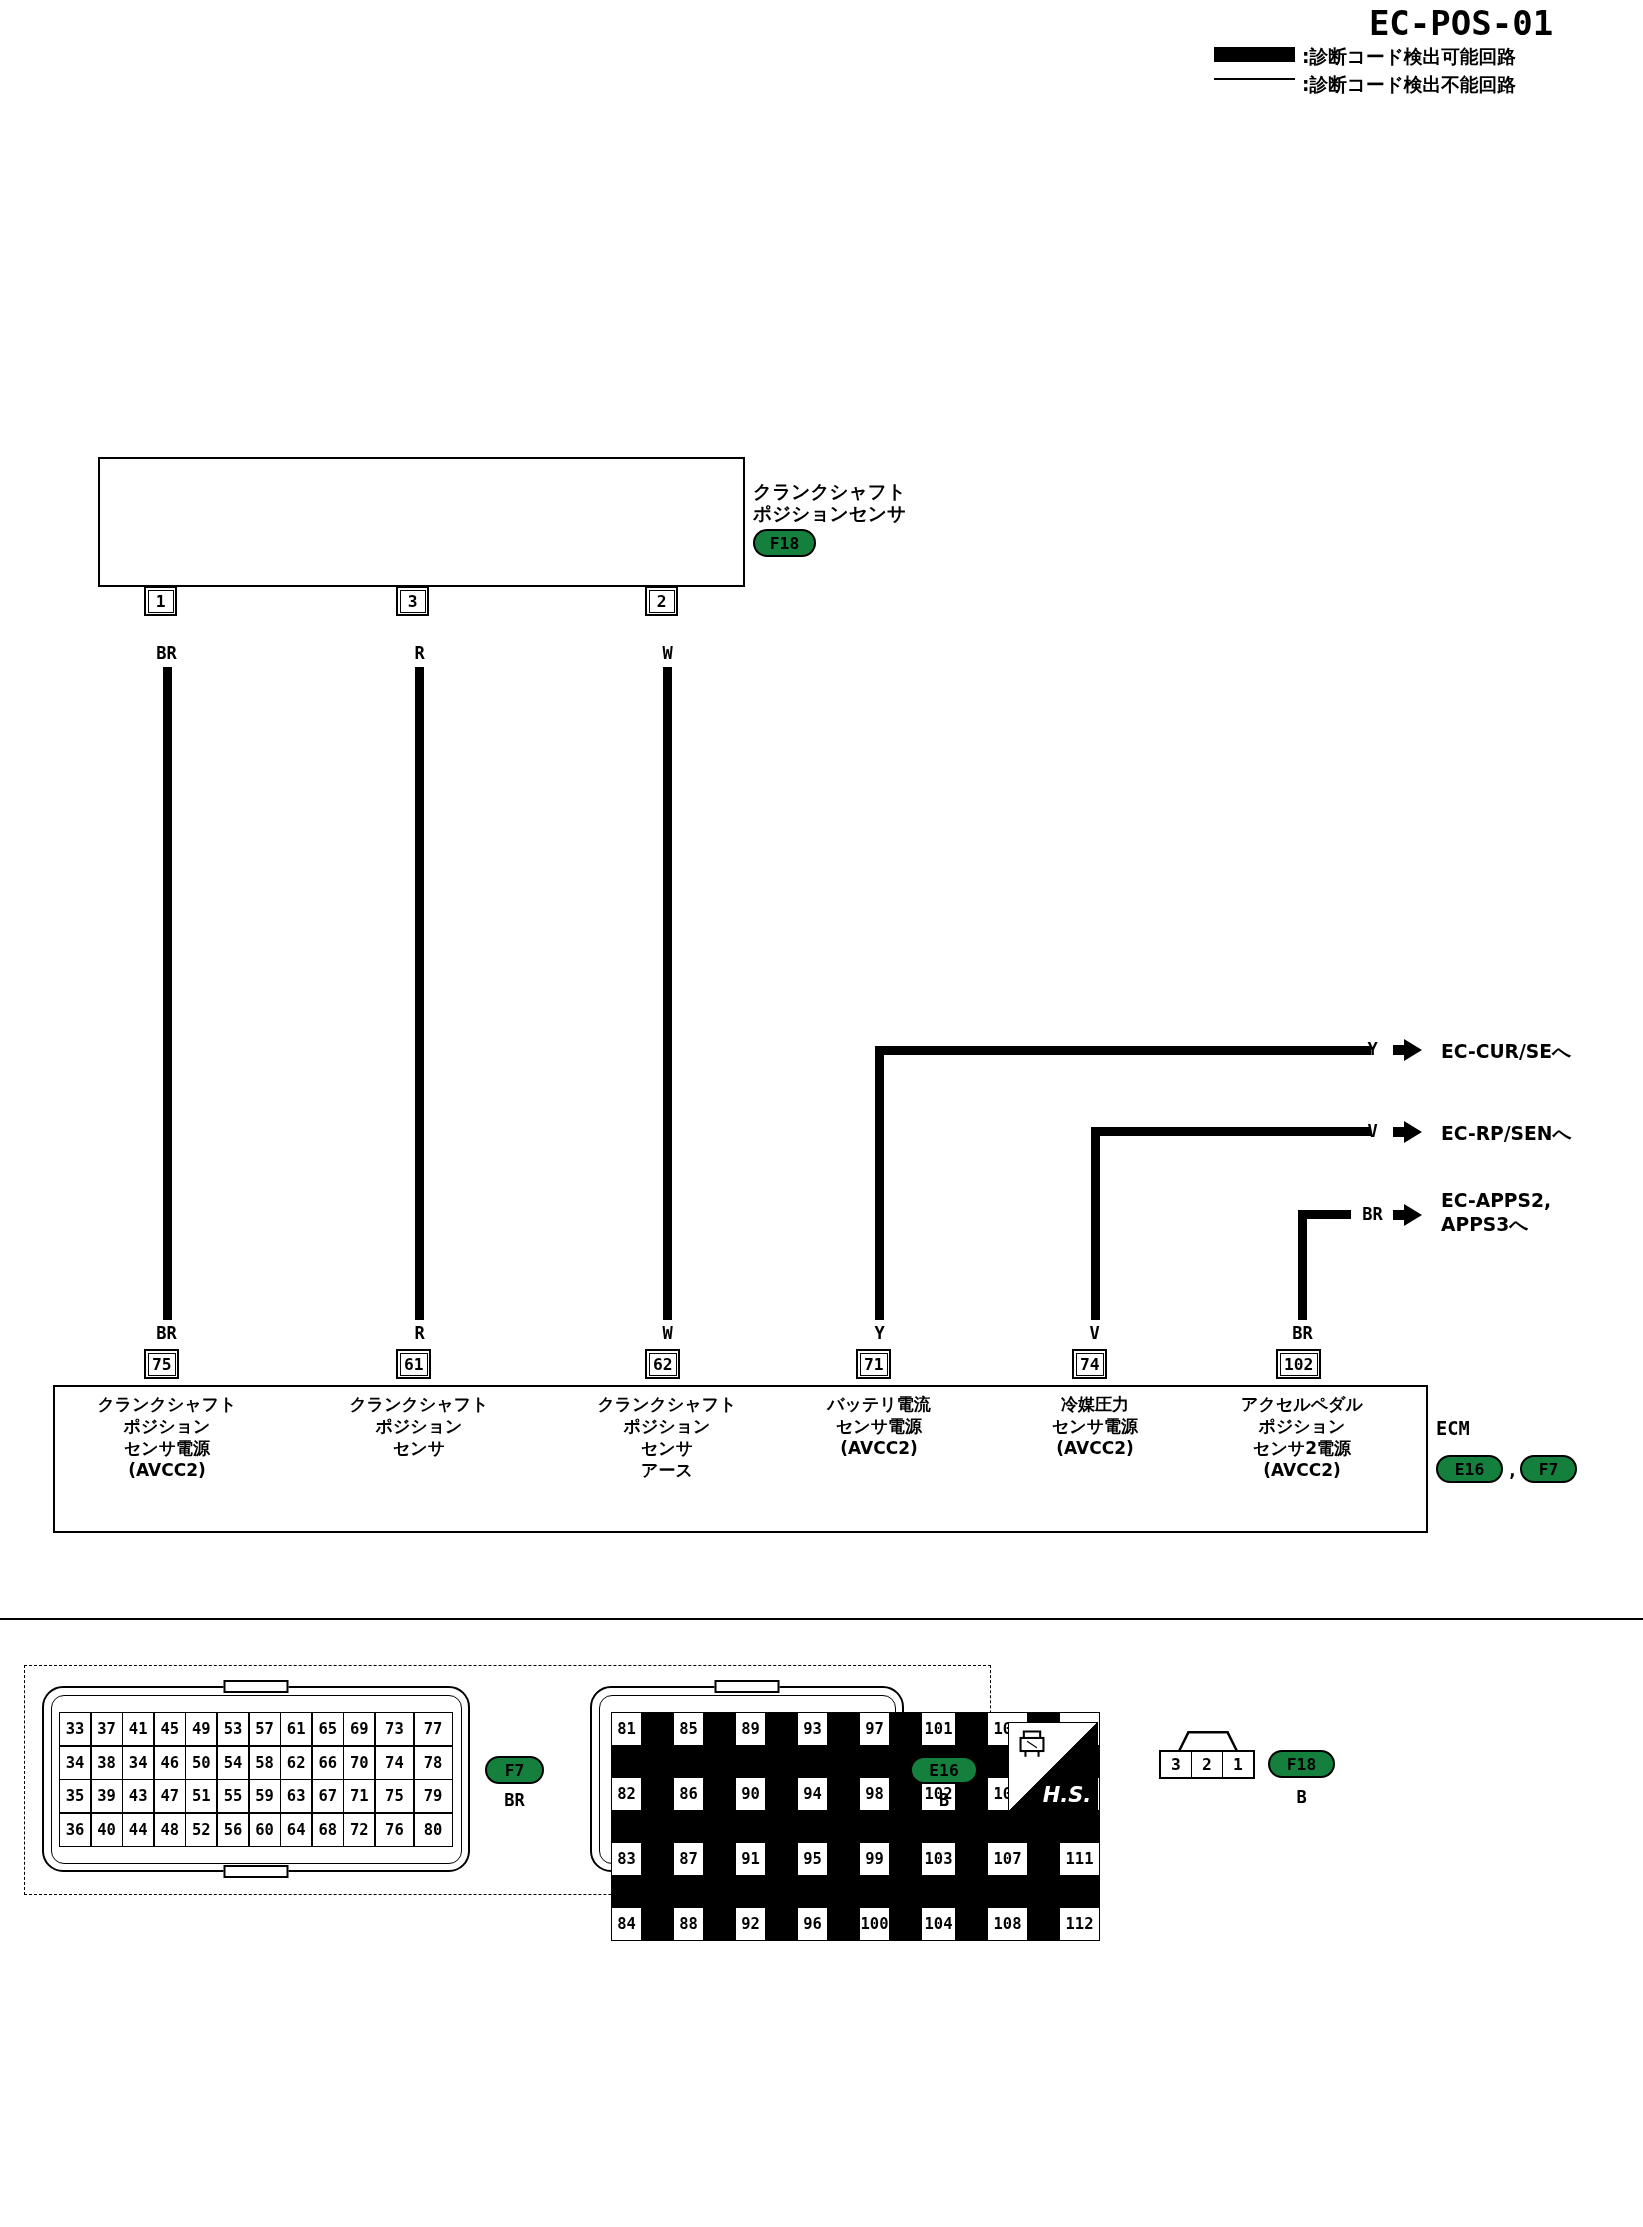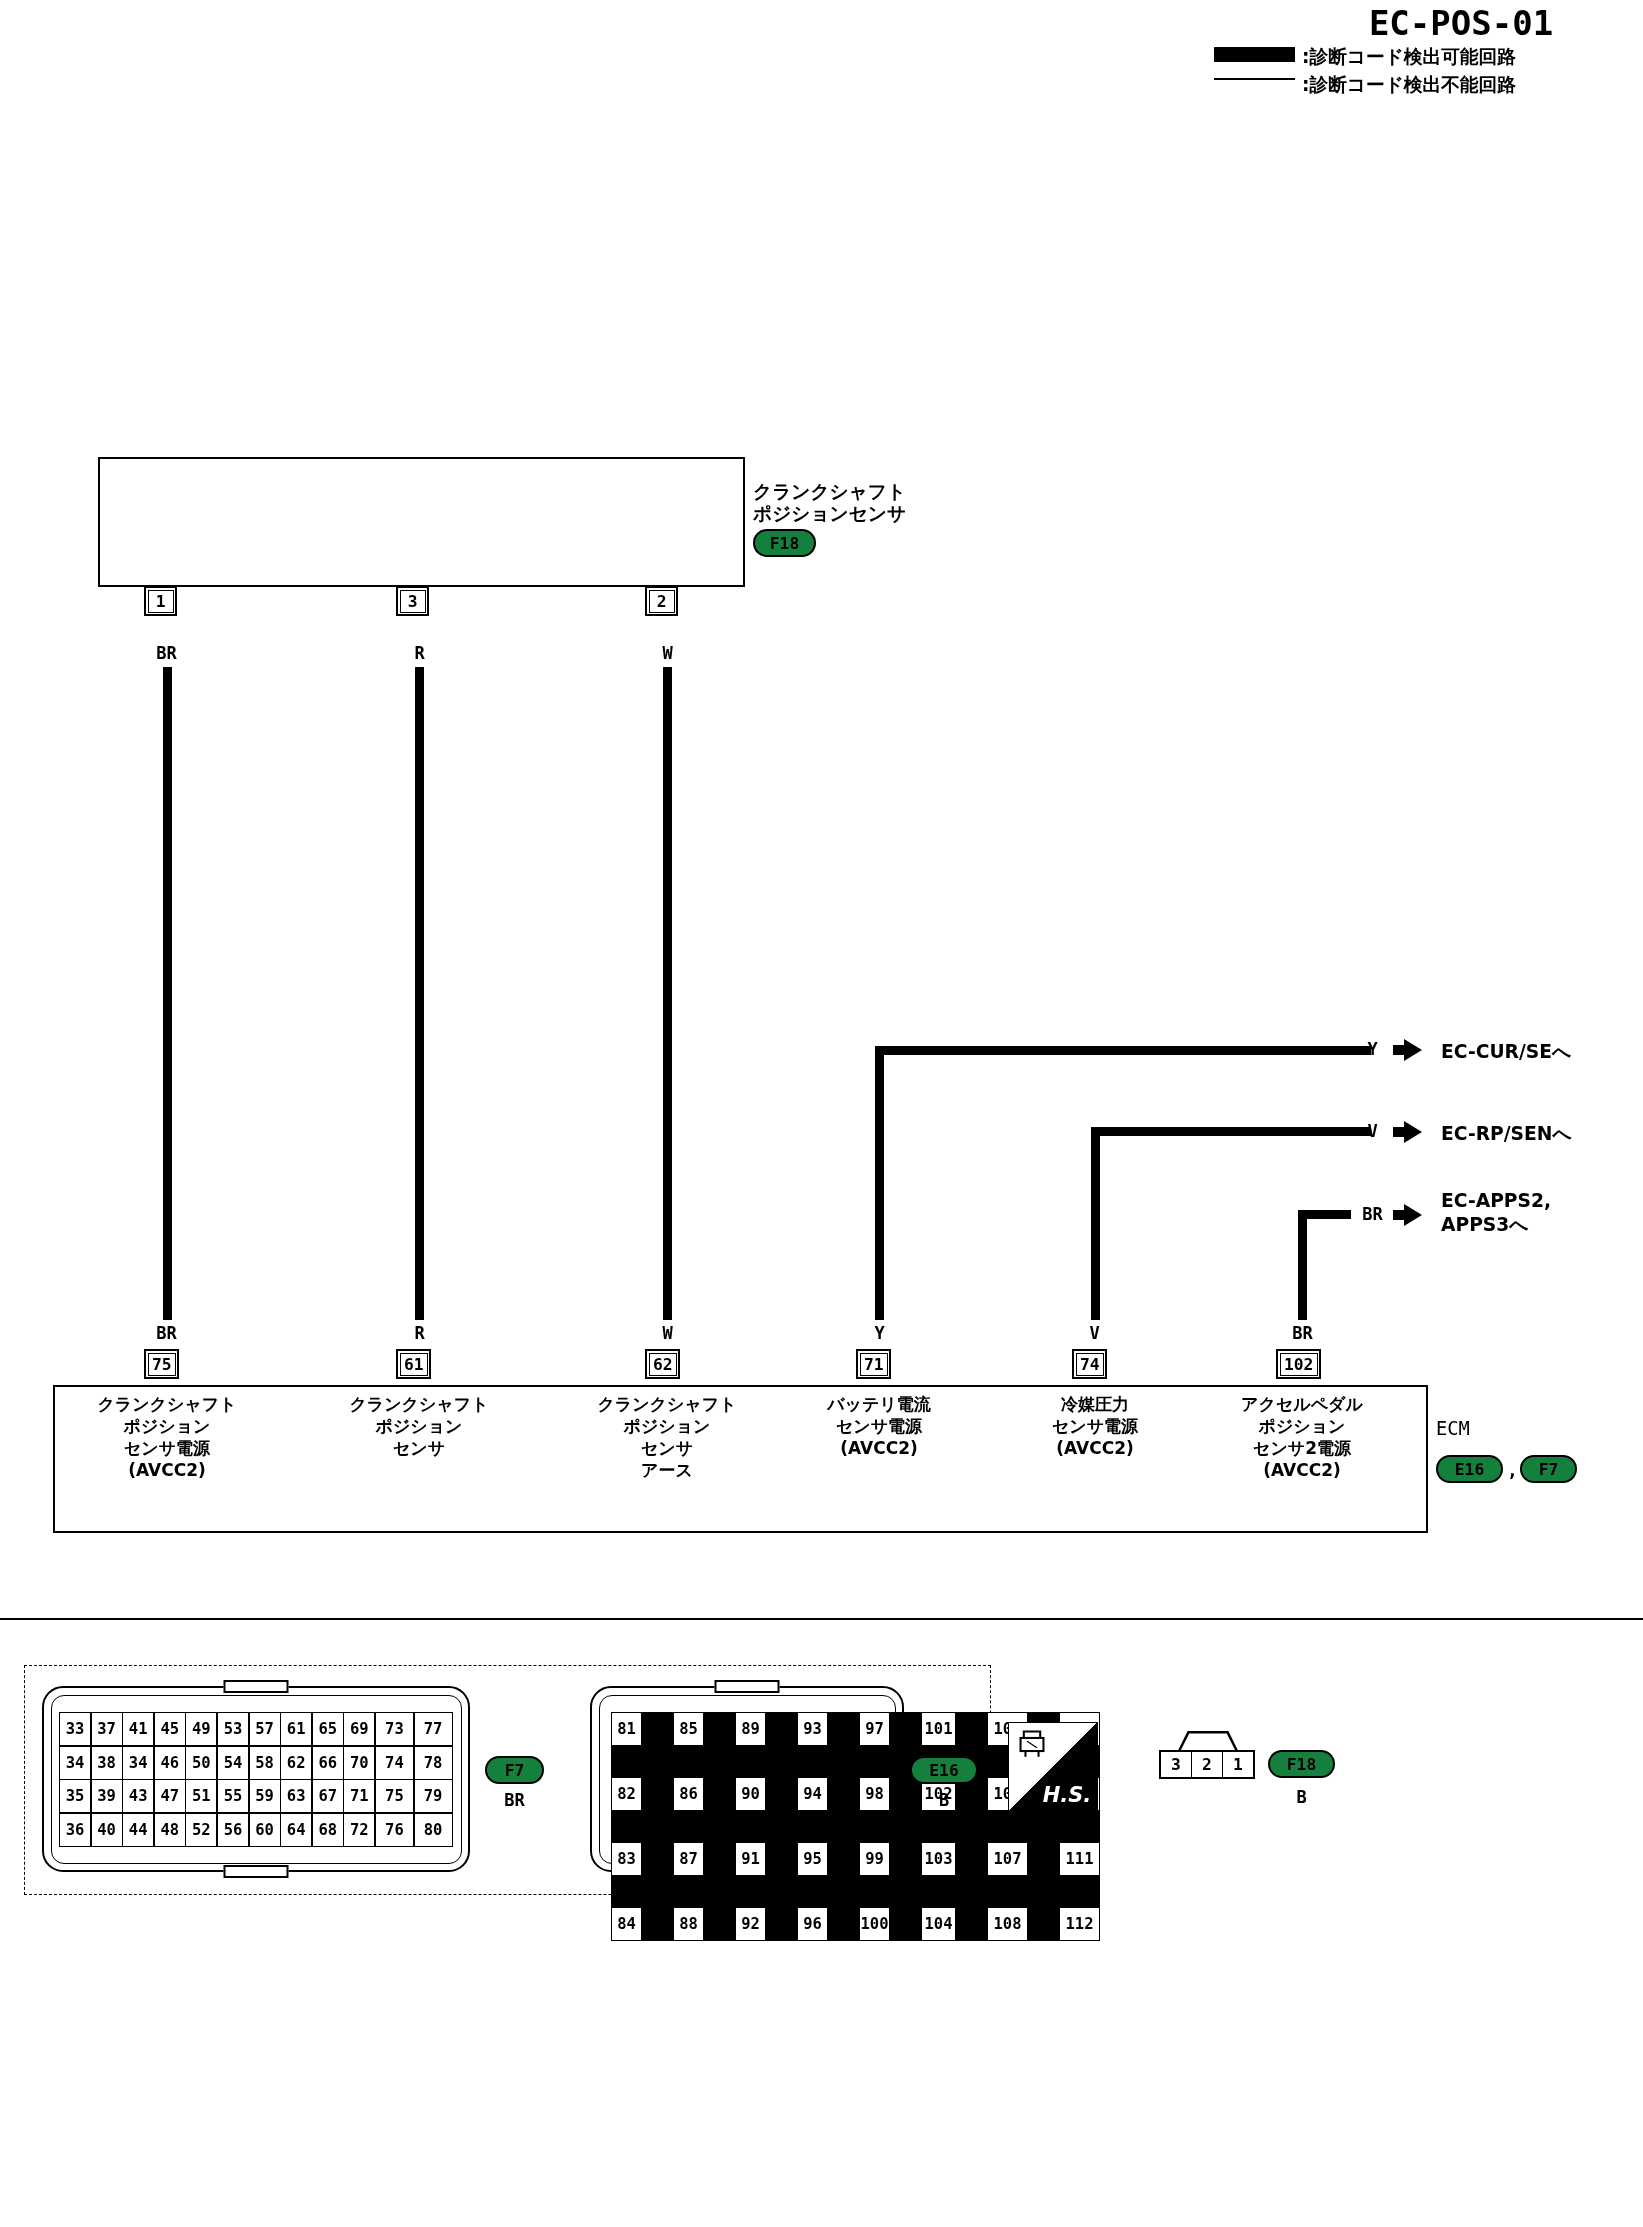--- a/index.html
+++ b/index.html
@@ -175,21 +175,21 @@
   <div>センサ電源</div>
   <div>(AVCC2)</div>
 </div>
 <div class="desc" style="left:1188px; top:1393px;">
   <div>アクセルペダル</div>
   <div>ポジション</div>
   <div>センサ2電源</div>
   <div>(AVCC2)</div>
 </div>
 
-<div class="abs mono" style="left:1436px; top:1418px; font-size:18.7px; font-weight:normal;">ECM</div>
+<div class="abs mono" style="left:1436px; top:1418px; font-size:18.7px; font-weight:bold;">ECM</div>
 <div class="oval" style="left:1436px; top:1455px; width:67px; height:28px;">E16</div>
 <div class="abs mono" style="left:1507px; top:1460px; font-size:18px; font-weight:bold;">,</div>
 <div class="oval" style="left:1520px; top:1455px; width:57px; height:28px;">F7</div>
 
 <div class="abs" style="left:0px; top:1618px; width:1644px; height:2.4px; background:#000;"></div>
 
 <div class="dashedbox" style="left:24.4px; top:1665px; width:967px; height:230px;"></div>
 
 <div class="conn" style="left:42px; top:1686px; width:428px; height:186px;">
   <div class="tab top"></div>

